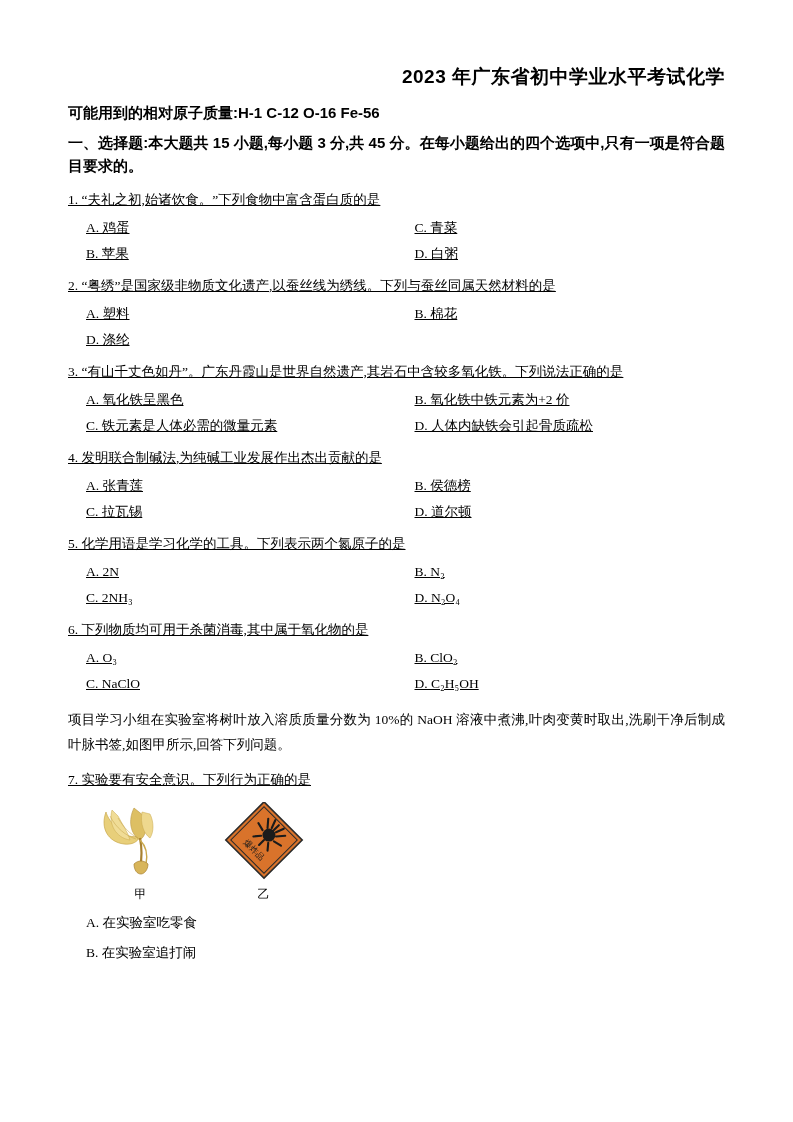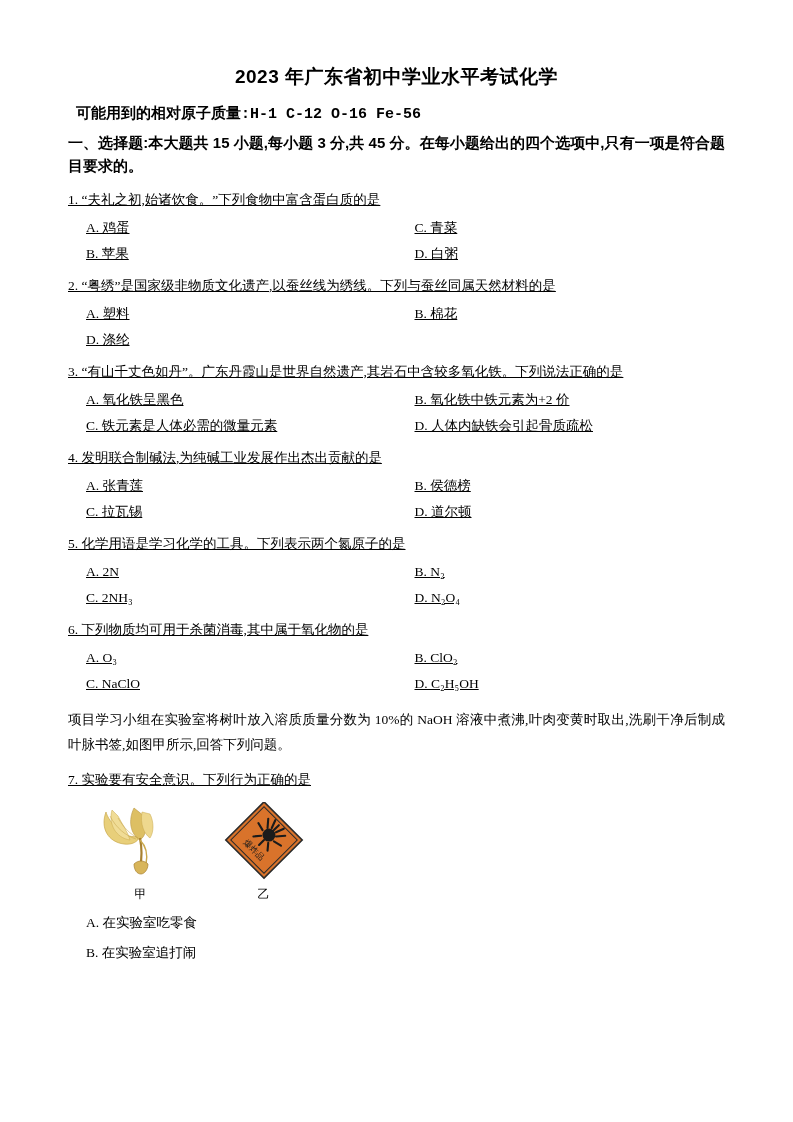--- a/index.html
+++ b/index.html
@@ -15,32 +15,32 @@
     position: relative;
     overflow: hidden;
   }
   .page {
     box-sizing: border-box;
     padding: 52px 68px 0 68px;
     width: 793px;
     height: 1122px;
   }
   .doc-title {
-    text-align: center;
+    text-align: right;
     font-size: 19px;
     font-weight: bold;
     letter-spacing: 0.5px;
     margin: 12px 0 14px 0;
     font-family: "Liberation Sans", sans-serif;
   }
   .atomic-line {
     font-size: 15px;
     font-weight: bold;
-    margin: 0 0 8px 8px;
-    font-family: Liberation Mono, monospace;
+    margin: 0 0 8px 0;
+    font-family: Liberation Sans, sans-serif;
   }
   .section-head {
     font-size: 15px;
     font-weight: bold;
     line-height: 1.55;
     margin: 0 0 10px 0;
     font-family: Liberation Sans, sans-serif;
     text-align: justify;
   }
   .q {

